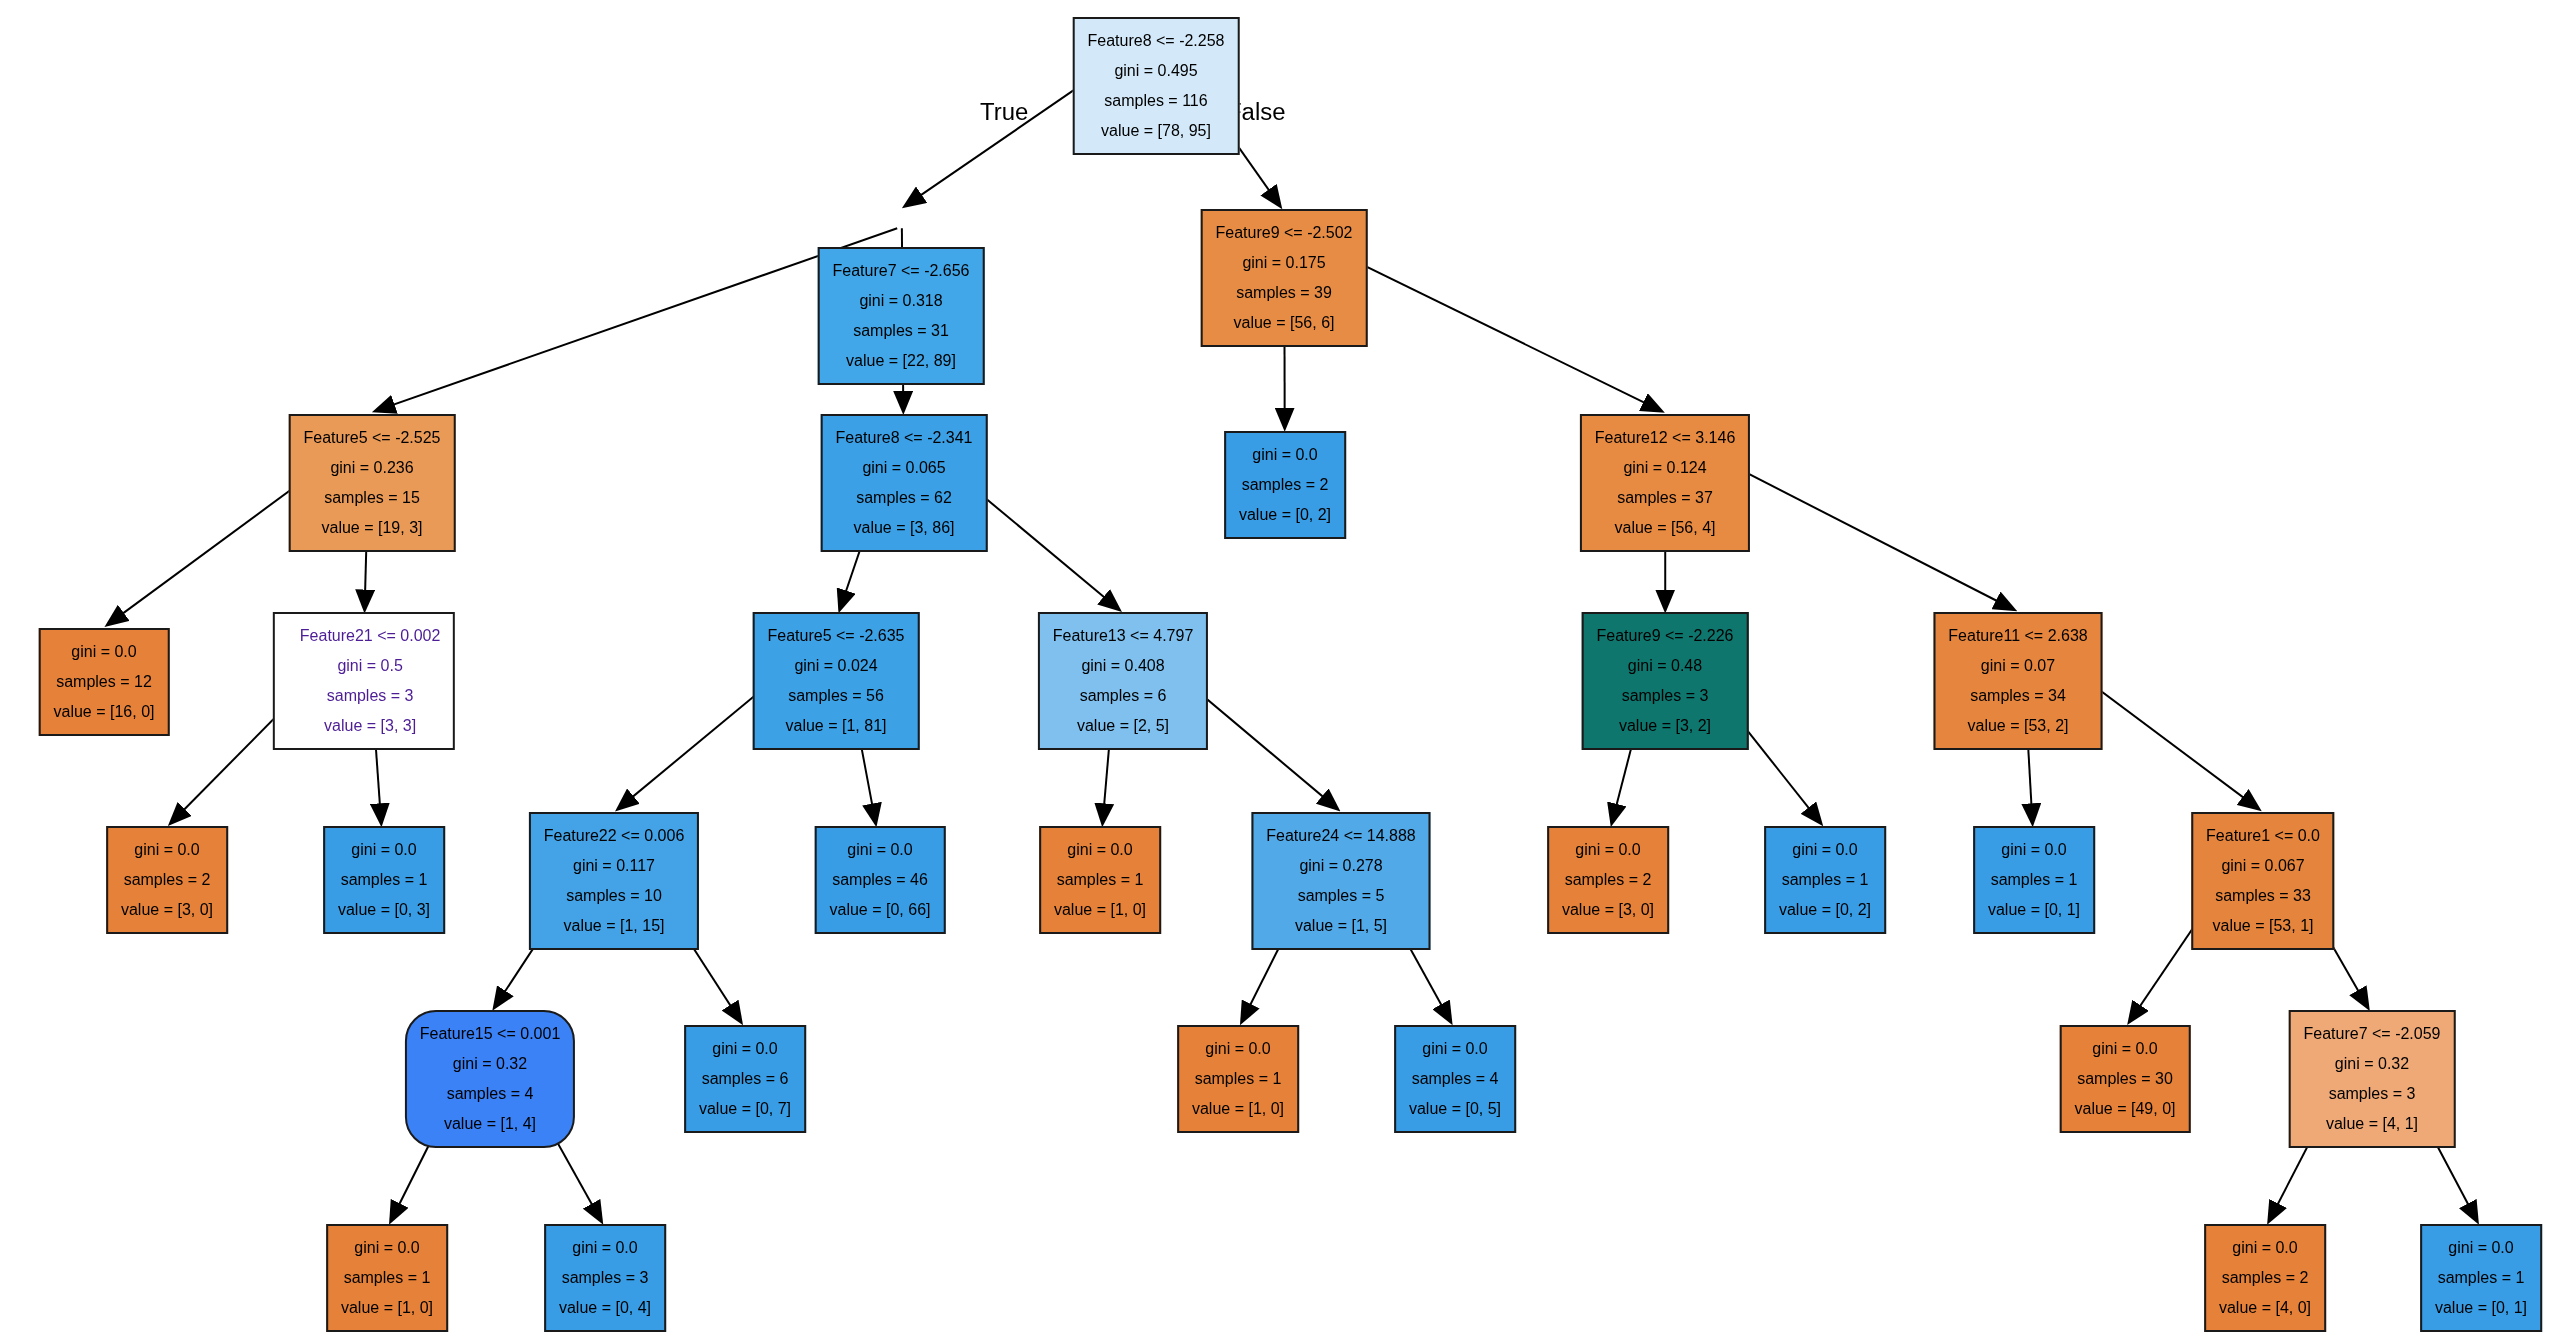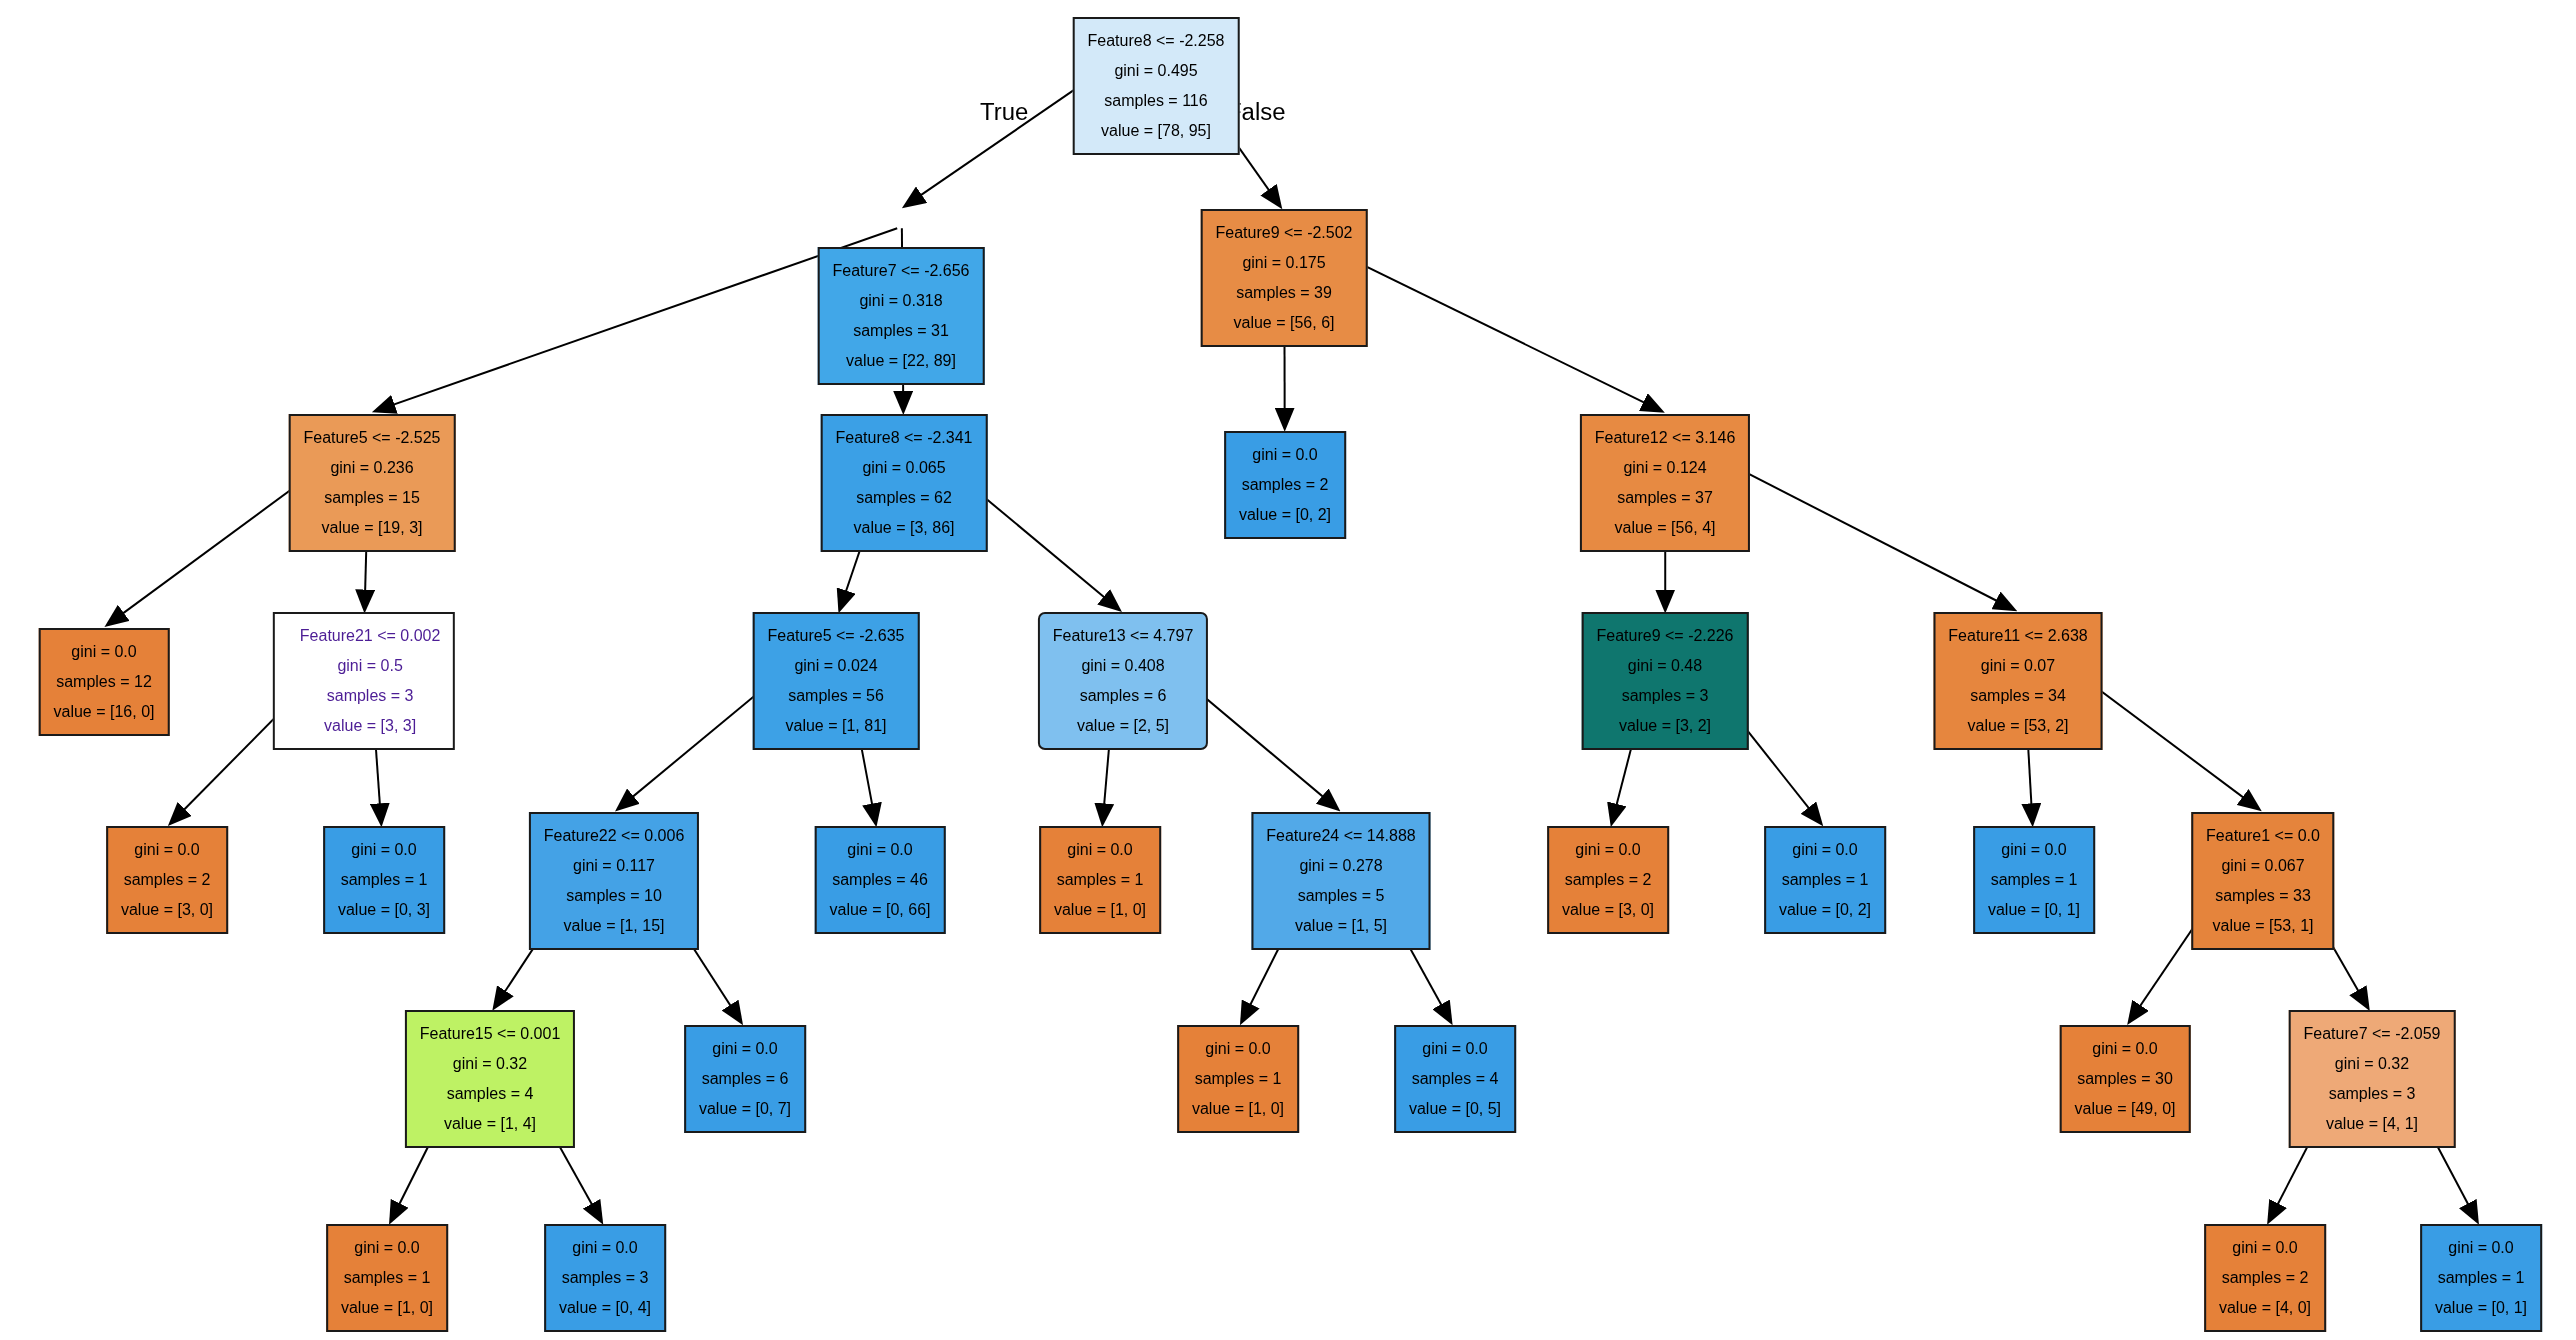--- a/index.html
+++ b/index.html
@@ -145,21 +145,21 @@
         <div>gini = 0.5</div>
         <div>samples = 3</div>
         <div>value = [3, 3]</div>
       </div>
       <div class="node" style="left: 836px; top: 612px; background: rgb(61, 161, 230); border-color: rgb(26, 26, 26); color: rgb(0, 0, 0);">
         <div>Feature5 &lt;= -2.635</div>
         <div>gini = 0.024</div>
         <div>samples = 56</div>
         <div>value = [1, 81]</div>
       </div>
-      <div class="node" style="left: 1123px; top: 612px; background: rgb(127, 192, 239); border-color: rgb(26, 26, 26); color: rgb(0, 0, 0); border-radius: 7px;">
+      <div class="node" style="left: 1123px; top: 612px; background: rgb(127, 192, 239); border-color: rgb(26, 26, 26); color: rgb(0, 0, 0);">
         <div>Feature13 &lt;= 4.797</div>
         <div>gini = 0.408</div>
         <div>samples = 6</div>
         <div>value = [2, 5]</div>
       </div>
       <div class="node" style="left: 1665px; top: 612px; background: #0f766e; border-color: rgb(26, 26, 26); color: rgb(0, 0, 0);">
         <div>Feature9 &lt;= -2.226</div>
         <div>gini = 0.48</div>
         <div>samples = 3</div>
         <div>value = [3, 2]</div>
@@ -216,21 +216,21 @@
         <div>gini = 0.0</div>
         <div>samples = 1</div>
         <div>value = [0, 1]</div>
       </div>
       <div class="node" style="left: 2263px; top: 812px; background: rgb(229, 132, 60); border-color: rgb(26, 26, 26); color: rgb(0, 0, 0);">
         <div>Feature1 &lt;= 0.0</div>
         <div>gini = 0.067</div>
         <div>samples = 33</div>
         <div>value = [53, 1]</div>
       </div>
-      <div class="node" style="left: 490px; top: 1010px; background: #bef264; border-color: rgb(26, 26, 26); color: rgb(0, 0, 0);">
+      <div class="node" style="left: 490px; top: 1010px; background: #3b82f6; border-color: rgb(26, 26, 26); color: rgb(0, 0, 0); border-radius: 31px;">
         <div>Feature15 &lt;= 0.001</div>
         <div>gini = 0.32</div>
         <div>samples = 4</div>
         <div>value = [1, 4]</div>
       </div>
       <div class="node" style="left: 745px; top: 1025px; background: rgb(57, 157, 229); border-color: rgb(26, 26, 26); color: rgb(0, 0, 0);">
         <div>gini = 0.0</div>
         <div>samples = 6</div>
         <div>value = [0, 7]</div>
       </div>

